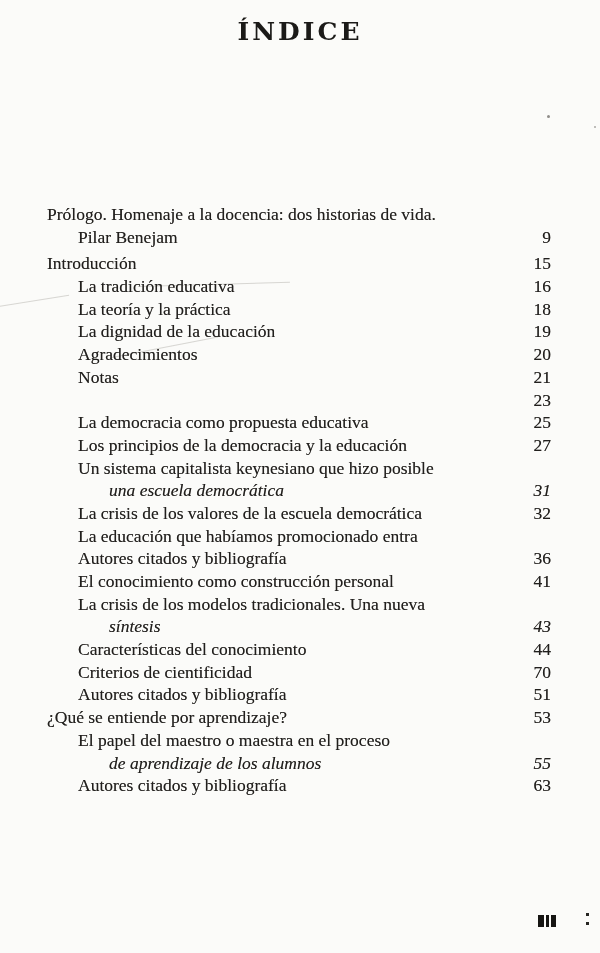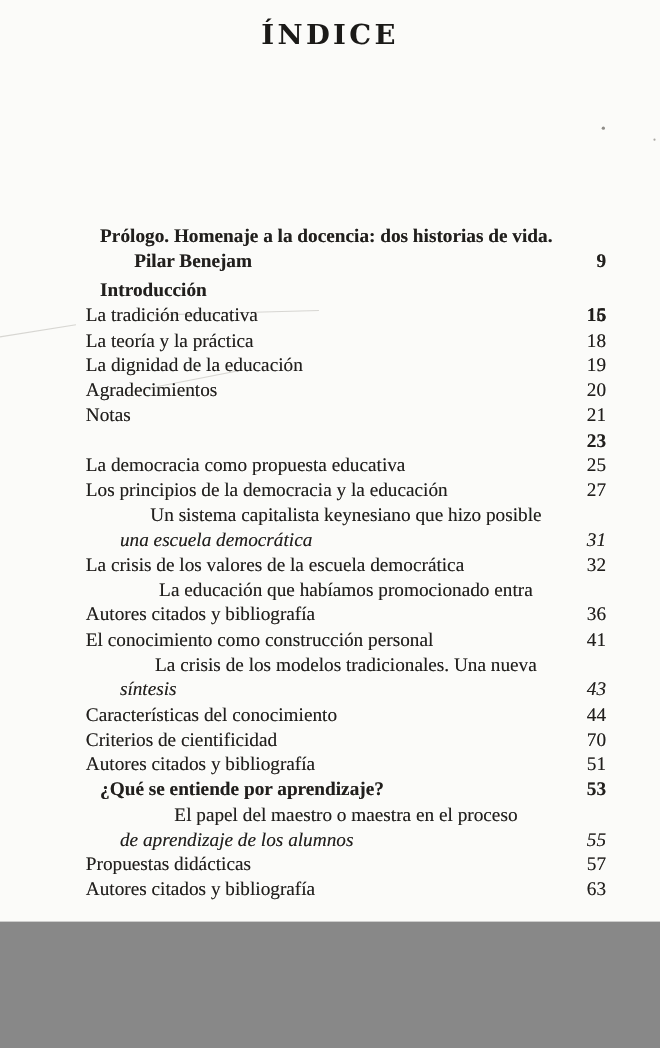--- a/index.html
+++ b/index.html
@@ -1,18 +1,18 @@
 <!DOCTYPE html>
 <html><head>
 <meta charset="utf-8">
 <style>
   html,body { margin:0; padding:0; background:#888; }
   .page {
     position:relative;
-    width:600px; height:838px;
+    width:600px; height:953px;
     margin:0 auto;
     background:#fbfbf9;
     font-family:"Liberation Serif", serif;
     color:#211f1d;
     overflow:hidden;
   }
   .title {
     position:absolute;
     top:17px; left:0; width:600px;
     text-align:center;
@@ -27,24 +27,24 @@
     top:203px; left:47px; width:504px;
   }
   .row {
     display:flex;
     align-items:baseline;
     height:22.7px;
     line-height:22.7px;
     font-size:17.5px;
     white-space:nowrap;
   }
-  .row.bold { font-weight:700;margin-left:44px; }
-  .row.lvl1 { padding-left:31px;justify-content:center; }
+  .row.bold { font-weight:400; }
+  .row.lvl1 { padding-left:31px; }
   .row.lvl2 { padding-left:62px;font-style:italic; }
-  .row:nth-child(3) { margin-top:4px;flex-direction:column; } 
+  .row:nth-child(3) { margin-top:4px; } 
   .entry-text { text-shadow:0 0 0.5px rgba(40,38,35,0.55); }
   .pageno { margin-left:auto; text-shadow:0 0 0.5px rgba(40,38,35,0.55); }
   
   .scratch {
     position:absolute; height:1px;
     background:#c3c2bd; opacity:.65;
     transform-origin:left center;
   }
   .scratch.s1 { left:138px; top:286px; width:152px; transform:rotate(-1.6deg); }
   .scratch.s2 { left:-8px;  top:307px; width:78px;  transform:rotate(-9deg); }
@@ -171,24 +171,20 @@
         <span class="pageno">53</span>
       </div>
       <div class="row lvl1">
         <span class="entry-text">El papel del maestro o maestra en el proceso</span>
       </div>
       <div class="row lvl2">
         <span class="entry-text">de aprendizaje de los alumnos</span>
         <span class="pageno">55</span>
       </div>
       <div class="row lvl1">
-        <span class="entry-text">Propuestas didácticas</span>
-        <span class="pageno">57</span>
-      </div>
-      <div class="row lvl1">
         <span class="entry-text">Autores citados y bibliografía</span>
         <span class="pageno">63</span>
       </div>
     </div>
 
   <div class="print-bars">
     <span class="bar b1"></span>
       <span class="bar b2"></span>
       <span class="bar b3"></span>
   </div>

